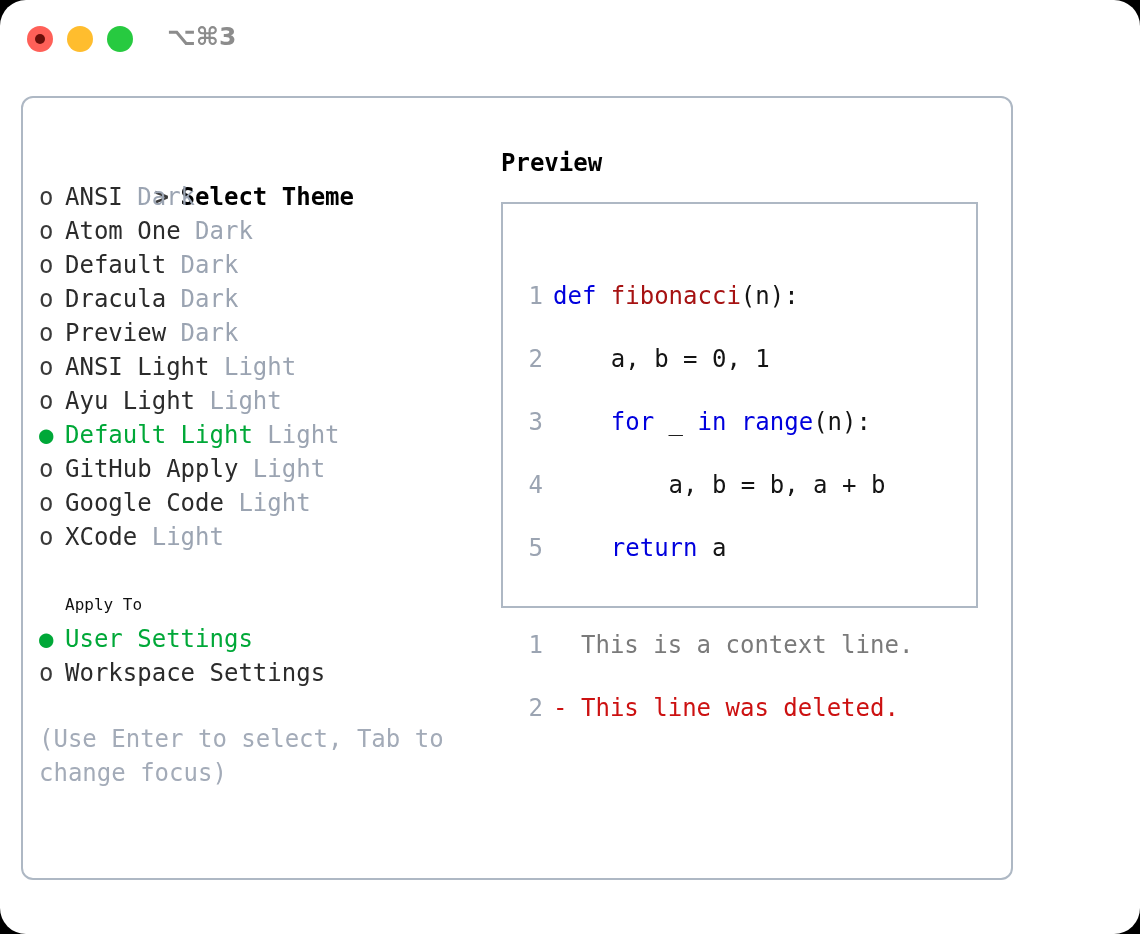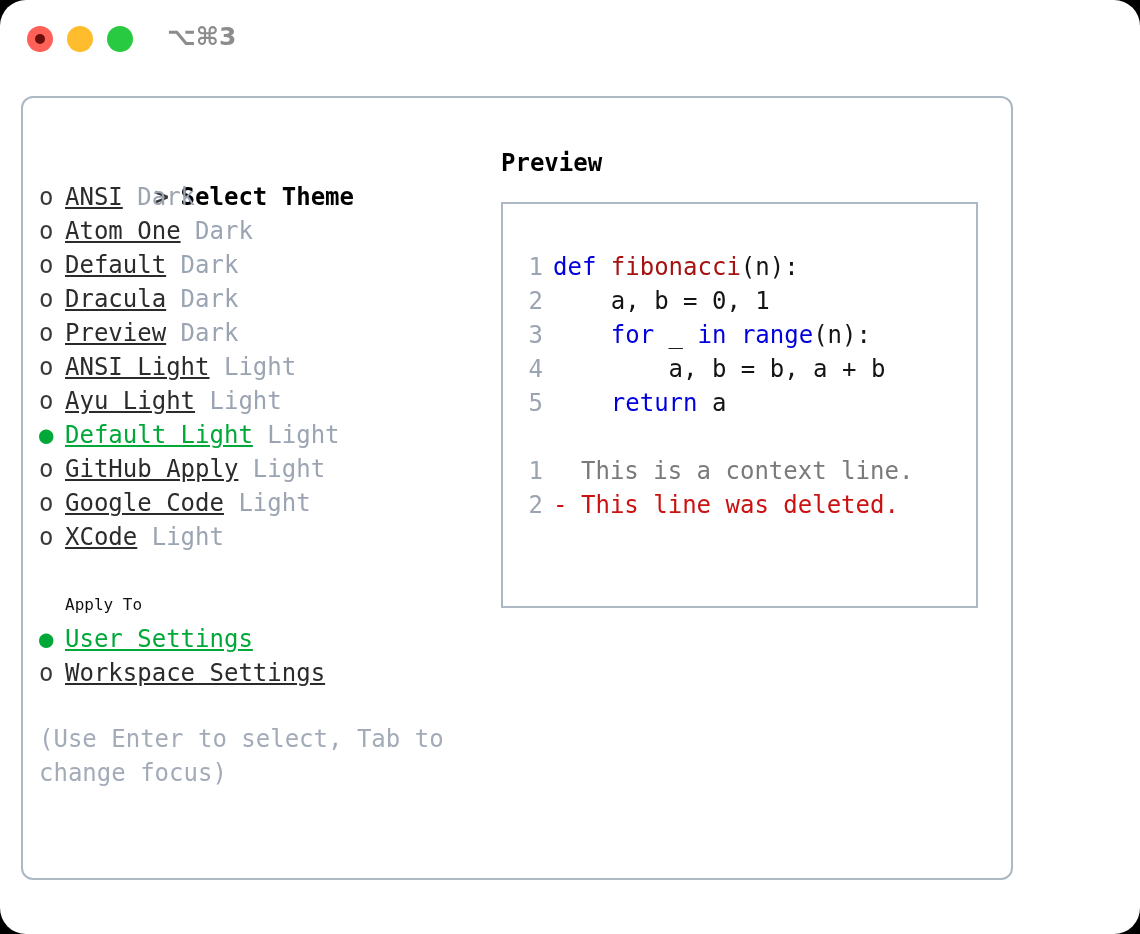--- a/index.html
+++ b/index.html
@@ -91,21 +91,21 @@
   .heading {
     font-weight: bold;
     color: #000000;
   }
   .marker {
     display: inline-block;
     width: 26px;
     color: #3A3A3A;
   }
   .marker.sel { color: #00A838; }
-  .name { color: #2B2B2B; text-decoration: underline; }
+  .name { color: #2B2B2B; }
   .name.sel { color: #00A838; }
   .tag { color: #9BA4B2; }
 
   .spacer { height: 34px; }
 
   #apply-heading {
     height: 34px;
     line-height: 34px;
     font-size: 16px;
     white-space: pre;
@@ -147,20 +147,21 @@
     position: absolute;
     left: 14px;
     top: 46px;
     right: 6px;
   }
   .cline {
     font-size: 24px;
     line-height: 34px;
     white-space: pre;
     color: #141414;
+    margin-top: 29px;
   }
   .ln {
     display: inline-block;
     width: 26px;
     text-align: right;
     color: #9BA4B2;
     margin-right: 10px;
   }
   .kw  { color: #0000DD; }
   .fn  { color: #A61212; }

